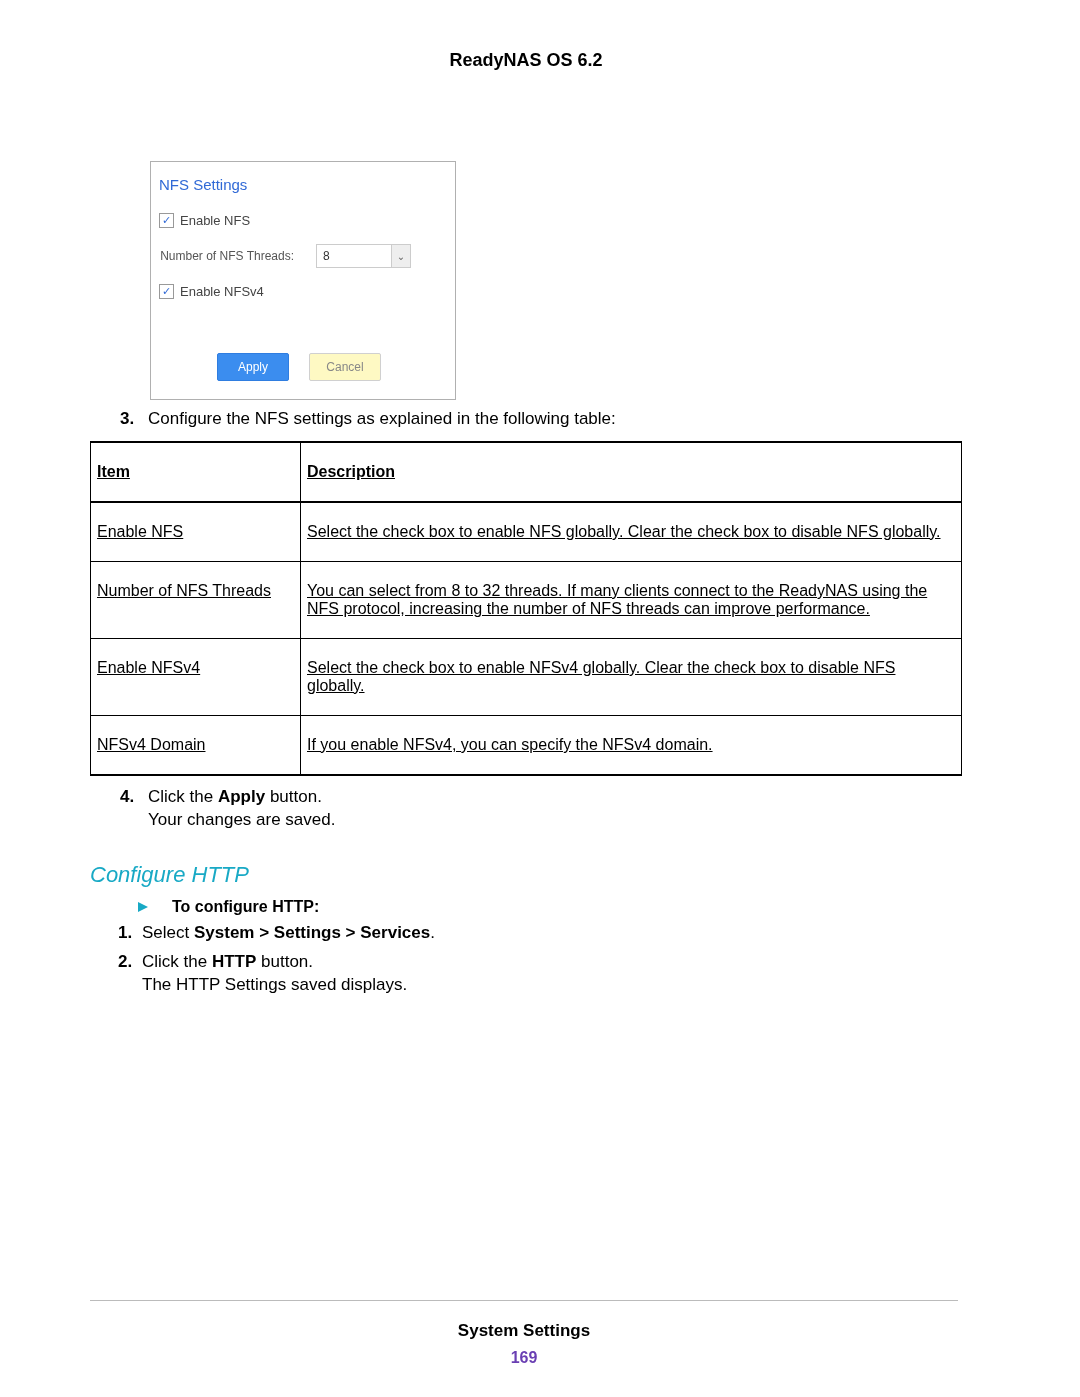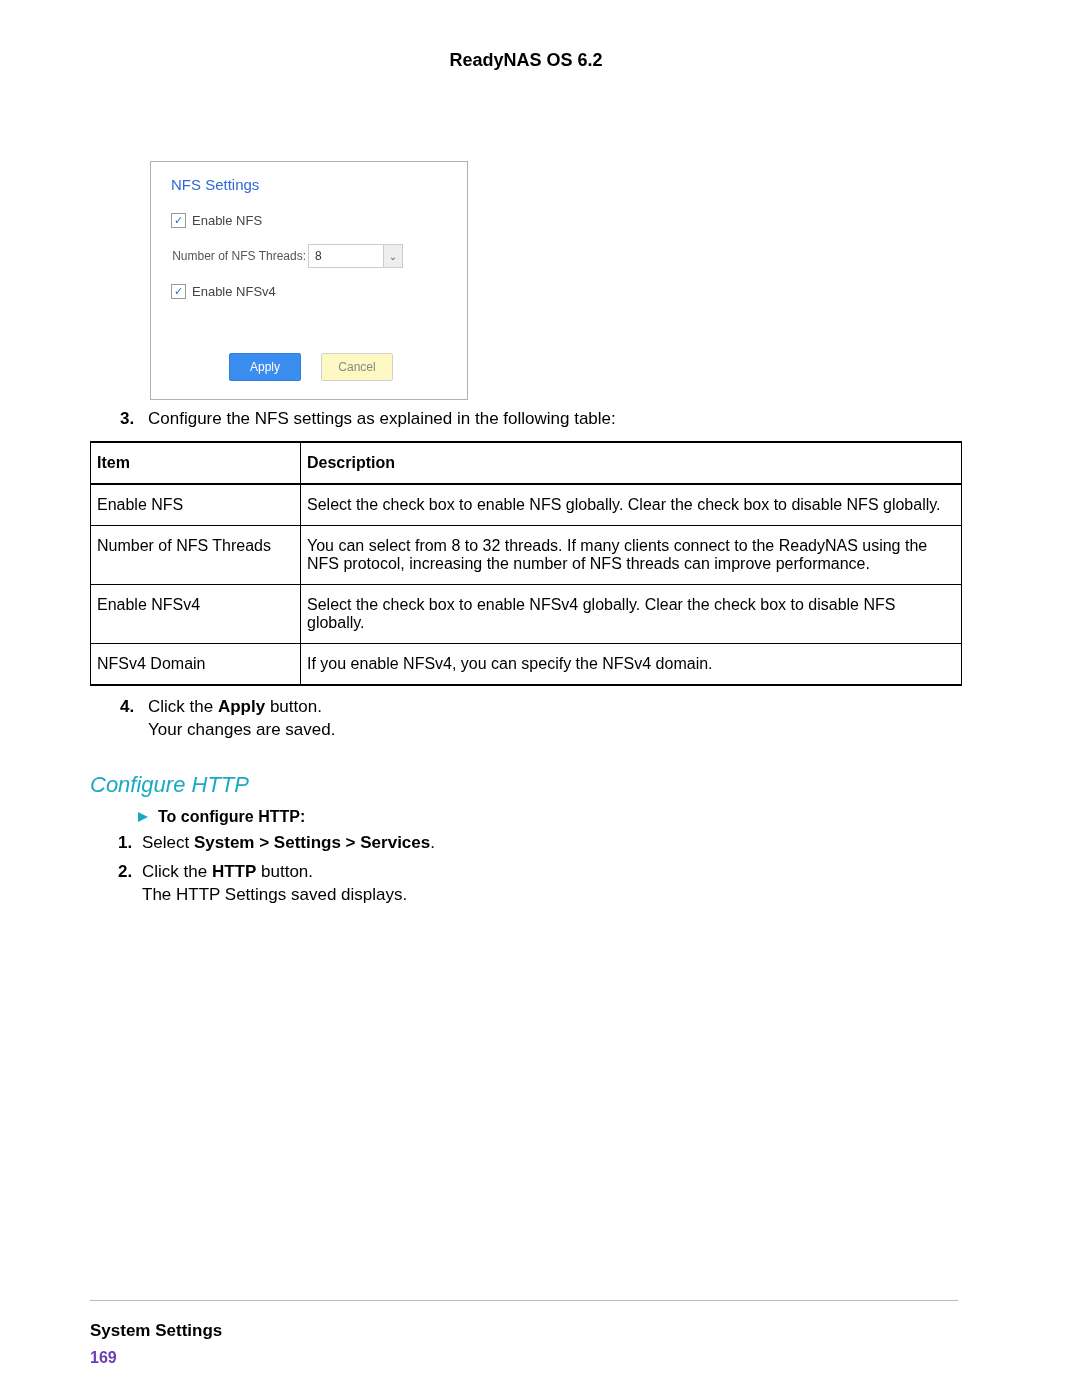--- a/index.html
+++ b/index.html
@@ -22,21 +22,21 @@
     font-weight: bold;
     font-size: 18px;
     margin: 10px 0 90px 0;
   }
 
   
   .dialog {
     width: 280px;
     border: 1px solid #b0b0b0;
     margin: 0 16px 8px 60px;
-    padding: 14px 16px 18px 20px;
+    padding: 14px 16px 18px 8px;
     font-size: 13px;
     color: #444;
     position: relative;
   }
   .dialog h2 {
     margin: 0 0 20px 0;
     font-size: 15px;
     font-weight: normal;
     color: #3069d6;
   }
@@ -54,21 +54,21 @@
     align-items: center;
     justify-content: center;
     font-size: 11px;
     color: #3069d6;
     line-height: 1;
     background: #fff;
   }
   .field-row {
     display: flex;
     align-items: center;
-    gap: 2px;
+    gap: 22px;
     margin: 10px 0 16px 0;
   }
   .field-row .lbl {
     width: 135px;
     text-align: right;
     color: #555;
     font-size: 12px;
   }
   .select-box {
     display: flex;
@@ -143,23 +143,24 @@
 
   
   table.desc {
     border-collapse: collapse;
     width: 100%;
     margin: 10px 0;
     font-size: 16px;
   }
   table.desc th, table.desc td {
     border: 1px solid #000;
-    padding: 11px 6px;
+    padding: 20px 6px;
     text-align: left;
     vertical-align: top;
+    text-decoration: underline;
   }
   table.desc thead th {
     border-top: 2px solid #000;
     border-bottom: 2px solid #000;
     font-weight: bold;
     background: #fff;
   }
   table.desc tbody tr:last-child td {
     border-bottom: 2px solid #000;
   }
@@ -170,21 +171,21 @@
     font-size: 22px;
     font-style: italic;
     font-weight: normal;
     color: #18a9c5;
     margin: 30px 0 10px 0;
   }
 
   .sub-proc {
     display: flex;
     align-items: center;
-    gap: 10px;
+    gap: 24px;
     font-weight: bold;
     font-size: 16px;
     margin: 0 0 6px 0;
     padding-left: 48px;
   }
   .arrow-icon {
     width: 0; height: 0;
     border-left: 10px solid #18a9c5;
     border-top: 5px solid transparent;
     border-bottom: 5px solid transparent;
@@ -193,21 +194,21 @@
 
   .indent-list { padding-left: 28px; }
   .indent-list .ol-num { width: 24px; }
 
   
   .footer {
     position: absolute;
     bottom: 30px;
     left: 90px;
     right: 94px;
-    text-align: left;
+    text-align: center;
   }
   .footer-rule {
     height: 1px;
     background: #bbb;
     margin-bottom: 20px;
   }
   .footer .section-name { font-weight: bold; font-size: 17px; }
   .footer .page-no { color: #6a3fb3; font-weight: bold; font-size: 16px; margin-top: 8px; }
 </style>
 </head>

